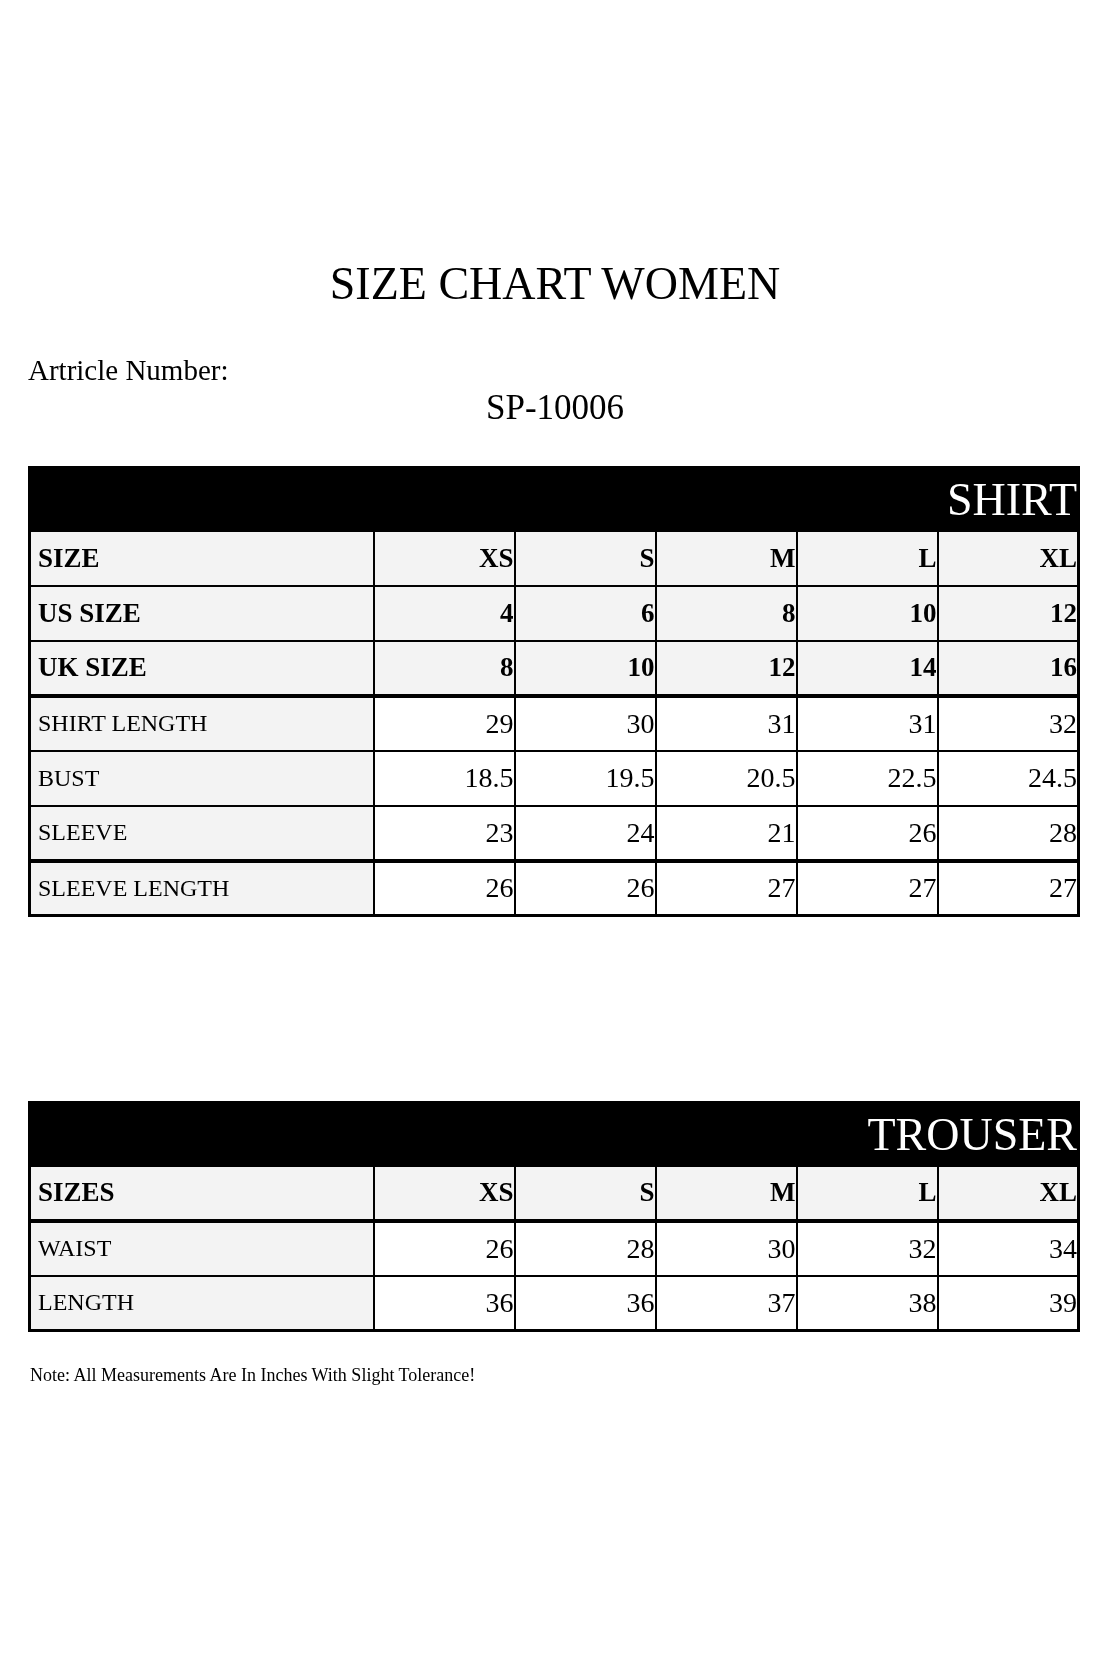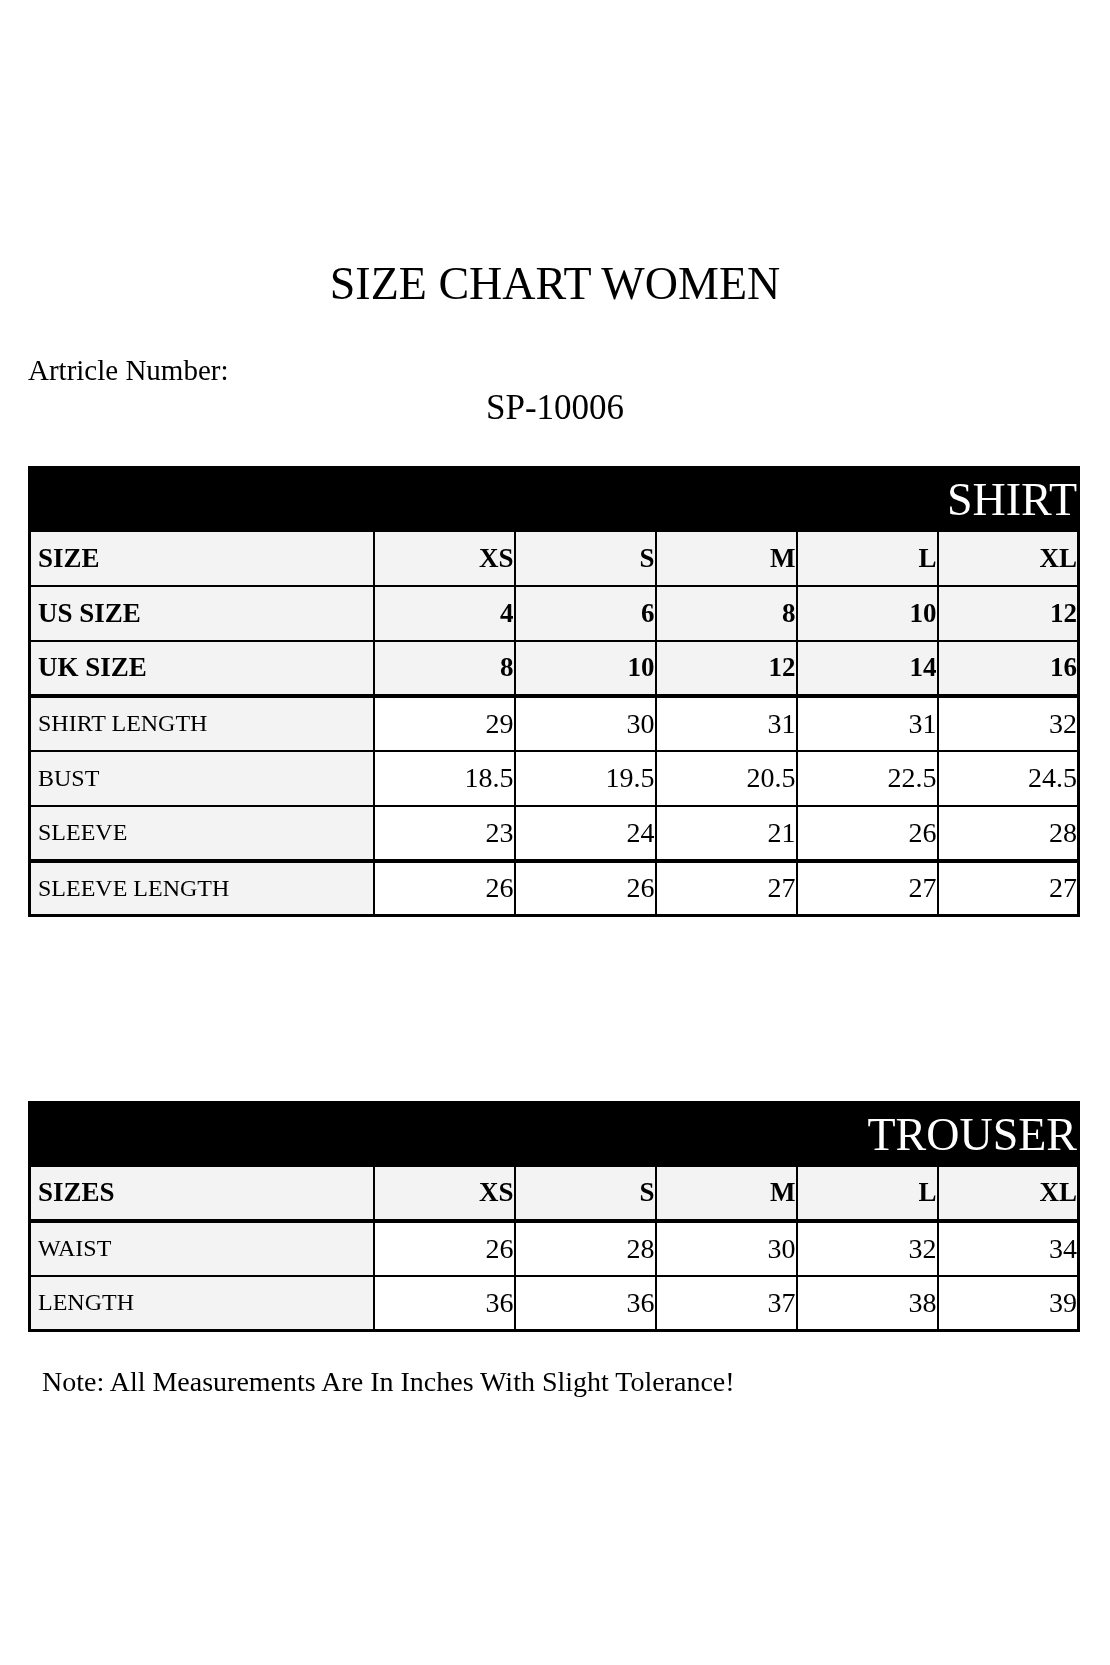--- a/index.html
+++ b/index.html
@@ -85,22 +85,22 @@
     font-weight: 400;
   }
   tr.meas-row td.val {
     background: #ffffff;
     font-size: 28px;
     font-weight: 400;
   }
   tr.thick-bottom td { border-bottom-width: 4px; }
   .note {
     position: absolute;
-    top: 1365px; left: 42px;
-    font-size: 28px;
+    top: 1365px; left: 30px;
+    font-size: 18px;
     line-height: 1.2;
   }
 </style>
 </head>
 <body>
 
 <div class="page">
 
   <h1 class="title">SIZE CHART WOMEN</h1>
 

